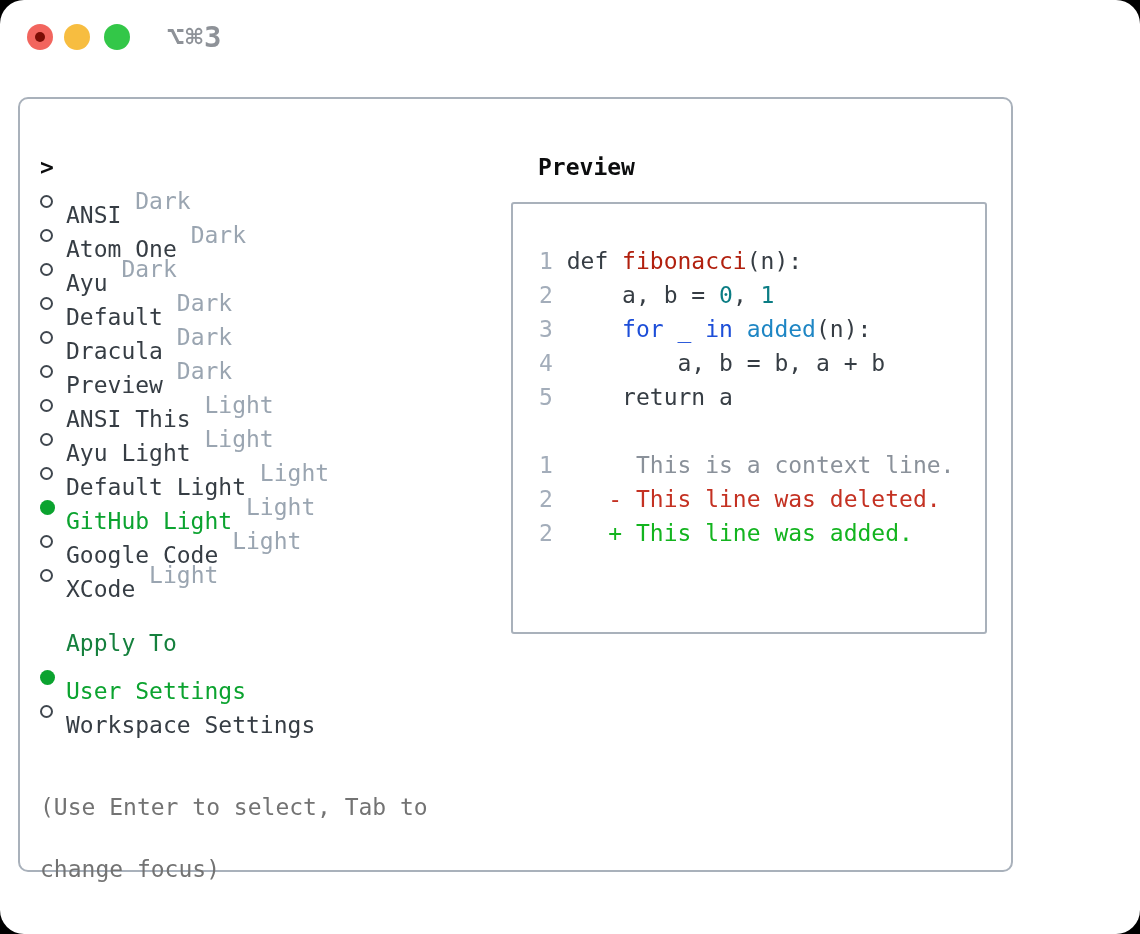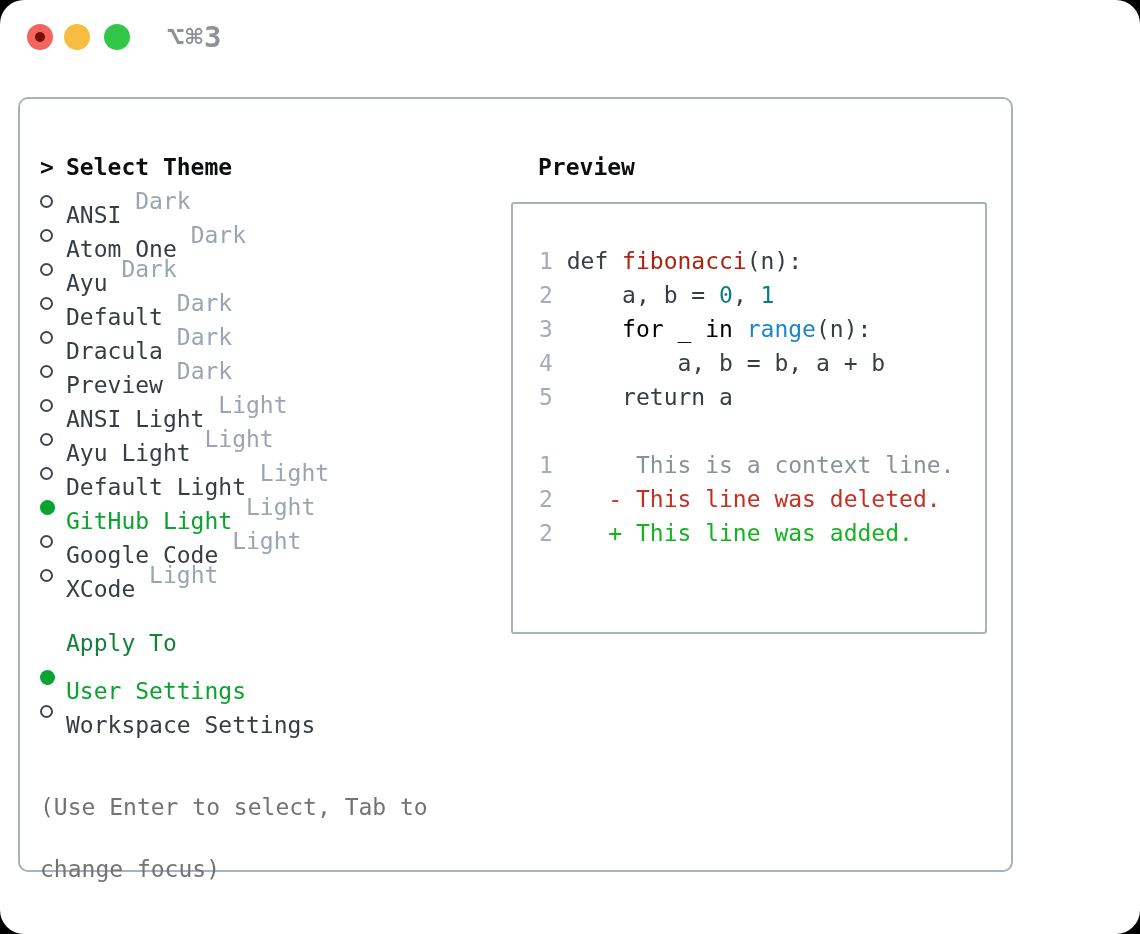--- a/index.html
+++ b/index.html
@@ -74,31 +74,30 @@
     <span class="traffic yellow"></span>
     <span class="traffic green"></span>
     <span class="win-title">⌥⌘3</span>
   </div>
 
   <div class="panel">
 
     <div class="left-col">
       <div class="row">
         <span class="marker-cell"><span class="prompt">&gt;</span></span>
-        <span class="hdr">Select Theme</span>
       </div>
 
       <div id="theme-list">
           <div class="row"><span class="marker-cell"><span class="ring"></span></span><span class="tname">ANSI</span><span class="tag"> Dark</span></div>
           <div class="row"><span class="marker-cell"><span class="ring"></span></span><span class="tname">Atom One</span><span class="tag"> Dark</span></div>
           <div class="row"><span class="marker-cell"><span class="ring"></span></span><span class="tname">Ayu</span><span class="tag"> Dark</span></div>
           <div class="row"><span class="marker-cell"><span class="ring"></span></span><span class="tname">Default</span><span class="tag"> Dark</span></div>
           <div class="row"><span class="marker-cell"><span class="ring"></span></span><span class="tname">Dracula</span><span class="tag"> Dark</span></div>
           <div class="row"><span class="marker-cell"><span class="ring"></span></span><span class="tname">Preview</span><span class="tag"> Dark</span></div>
-          <div class="row"><span class="marker-cell"><span class="ring"></span></span><span class="tname">ANSI Light</span><span class="tag"> Light</span></div>
+          <div class="row"><span class="marker-cell"><span class="ring"></span></span><span class="tname">ANSI This</span><span class="tag"> Light</span></div>
           <div class="row"><span class="marker-cell"><span class="ring"></span></span><span class="tname">Ayu Light</span><span class="tag"> Light</span></div>
           <div class="row"><span class="marker-cell"><span class="ring"></span></span><span class="tname">Default Light</span><span class="tag"> Light</span></div>
           <div class="row"><span class="marker-cell"><span class="ring sel"></span></span><span class="tname selected">GitHub Light</span><span class="tag"> Light</span></div>
           <div class="row"><span class="marker-cell"><span class="ring"></span></span><span class="tname">Google Code</span><span class="tag"> Light</span></div>
           <div class="row"><span class="marker-cell"><span class="ring"></span></span><span class="tname">XCode</span><span class="tag"> Light</span></div>
         </div>
 
       <div class="spacer"></div>
 
       <div class="row">
@@ -118,21 +117,21 @@
           <div class="hint">change focus)</div>
         </div>
     </div>
 
     <div class="preview-title">Preview</div>
 
     <div class="preview-box">
       <div id="preview-lines">
           <div class="pline"><span style="color: rgb(163, 173, 186);">1 </span><span style="color: rgb(54, 61, 68);">def </span><span style="color: rgb(177, 32, 14);">fibonacci</span><span style="color: rgb(54, 61, 68);">(n):</span></div>
           <div class="pline"><span style="color: rgb(163, 173, 186);">2 </span><span style="color: rgb(54, 61, 68);">    a, b = </span><span style="color: rgb(11, 125, 132);">0</span><span style="color: rgb(54, 61, 68);">, </span><span style="color: rgb(11, 125, 132);">1</span></div>
-          <div class="pline"><span style="color: rgb(163, 173, 186);">3 </span><span style="color: #000000;">    for _ in </span><span style="color: rgb(30, 134, 196);">range</span><span style="color: rgb(54, 61, 68);">(n):</span></div>
+          <div class="pline"><span style="color: rgb(163, 173, 186);">3 </span><span style="color: #1d4ed8;">    for _ in </span><span style="color: rgb(30, 134, 196);">added</span><span style="color: rgb(54, 61, 68);">(n):</span></div>
           <div class="pline"><span style="color: rgb(163, 173, 186);">4 </span><span style="color: rgb(54, 61, 68);">        a, b = b, a + b</span></div>
           <div class="pline"><span style="color: rgb(163, 173, 186);">5 </span><span style="color: rgb(54, 61, 68);">    return a</span></div>
           <div class="pline">&nbsp;</div>
           <div class="pline"><span style="color: rgb(163, 173, 186);">1</span><span style="color: rgb(138, 145, 154);">      This is a context line.</span></div>
           <div class="pline"><span style="color: rgb(163, 173, 186);">2</span><span style="color: rgb(196, 49, 34);">    - This line was deleted.</span></div>
           <div class="pline"><span style="color: rgb(163, 173, 186);">2</span><span style="color: rgb(19, 180, 31);">    + This line was added.</span></div>
         </div>
     </div>
 
   </div>

